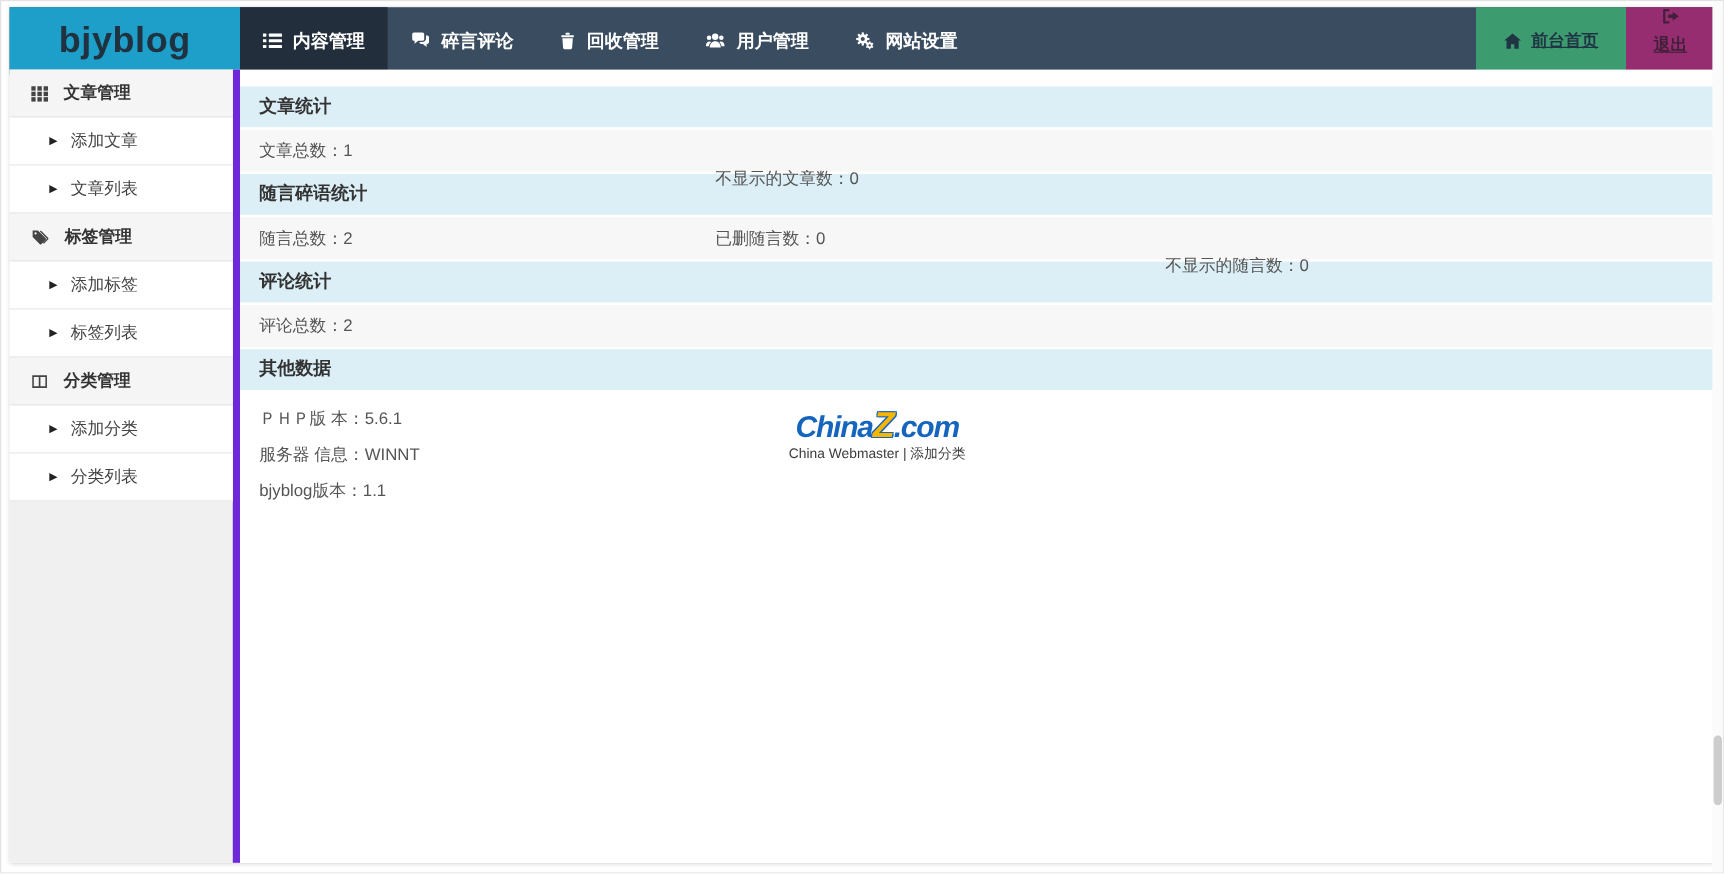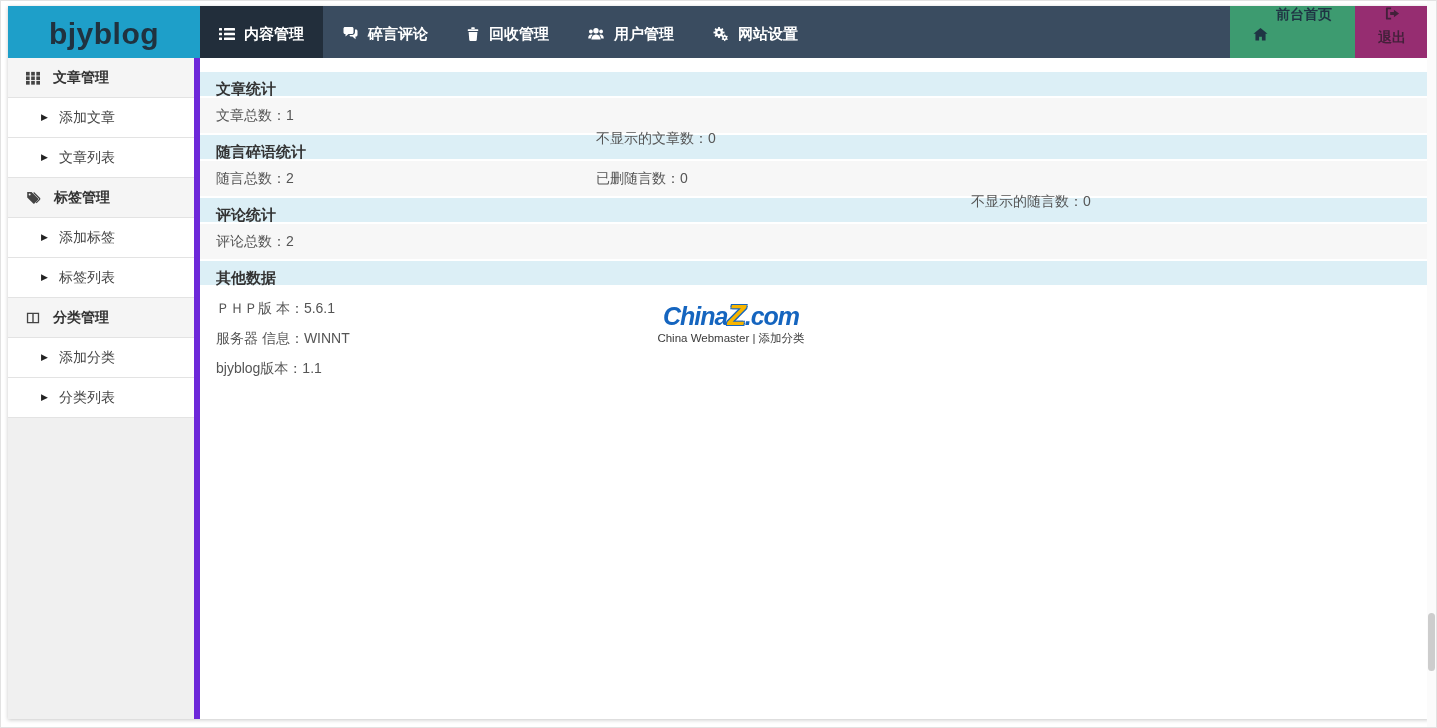--- a/index.html
+++ b/index.html
@@ -16,42 +16,42 @@
   .navbar { position:absolute; left:0; top:0; right:0; height:56px;
             background:#3a4c60; display:flex; align-items:stretch; }
   .brand { width:192px; background:#1e9fc9; color:#20323f; font-size:30px;
            font-weight:bold; display:flex; align-items:center; justify-content:center;
            letter-spacing:0.5px; }
   .nav-items { display:flex; align-items:stretch; }
   .nav-item { display:flex; align-items:center; gap:9px; padding:0 19px;
               color:#ffffff; font-size:15px; font-weight:bold; cursor:pointer; }
   .nav-item.active { background:#222e3b; }
   .nav-right { margin-left:auto; display:flex; align-items:stretch; }
-  .nav-btn { display:flex; gap:8px; padding:0 23px;
-             font-size:14px; font-weight:bold; color:#1f3544; cursor:pointer; }
+  .nav-btn { display:flex; align-items:center; gap:8px; padding:0 23px;
+             font-size:14px; font-weight:bold; color:#1f3544; cursor:pointer;text-decoration:underline; }
   .nav-btn.home { background:#3d9b70; }
   .nav-btn.logout { background:#962d71; color:#43203a;flex-direction:column; }
   .icon { display:inline-flex; align-items:center; justify-content:center; }
   .icon svg { display:block; }
 
   
   .sidebar { position:absolute; left:0; top:52px; bottom:0; width:192px;
              background:#f0f0f0; border-right:6px solid #6d28d9; }
   .side-item { height:40px; display:flex; align-items:center;
                border-bottom:1px solid #e3e3e3; font-size:14px; cursor:pointer; }
   .side-item.header { background:#f5f5f5; font-weight:bold; color:#333;
                       padding-left:18px; gap:13px; }
   .side-item.sub { background:#ffffff; color:#444; padding-left:33px; gap:11px; }
   .caret { font-size:9px; color:#222; line-height:1; }
   .side-icon { color:#444; }
 
   
   .main { position:absolute; left:192px; top:52px; right:0; bottom:0;
           background:#ffffff; padding-top:14px; overflow:hidden; }
-  .band-title { height:24px; line-height:34px; background:#dceff6; color:#333;
+  .band-title { height:34px; line-height:34px; background:#dceff6; color:#333;
                 font-size:15px; font-weight:bold; padding-left:16px; margin-bottom:2px; }
   .band-row { height:35px; background:#f7f7f7; display:flex; align-items:center;
               font-size:14px; color:#555; margin-bottom:2px; }
   .cell0 { width:396px; padding-left:16px; }
   .cell1 { width:375px; }
   .cell2 { flex:1;margin-top:47px; }
 
   .other { position:relative; min-height:130px; }
   .other-lines { padding:6px 0 0 16px; }
   .other-line { line-height:30px; font-size:14px; color:#555; }

